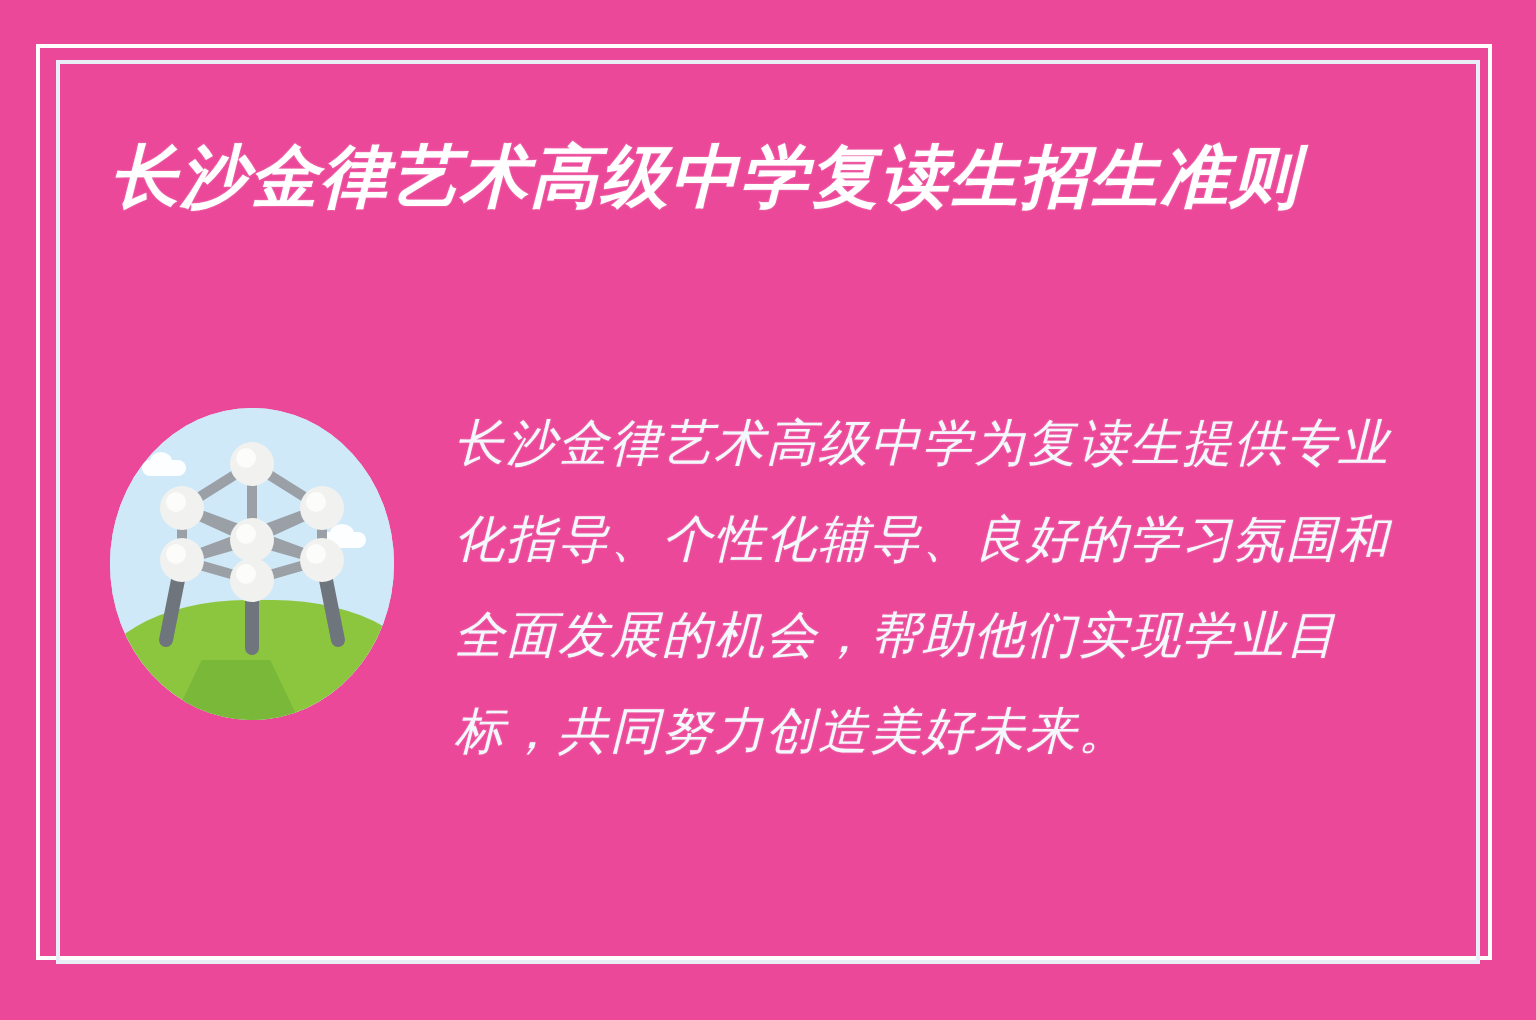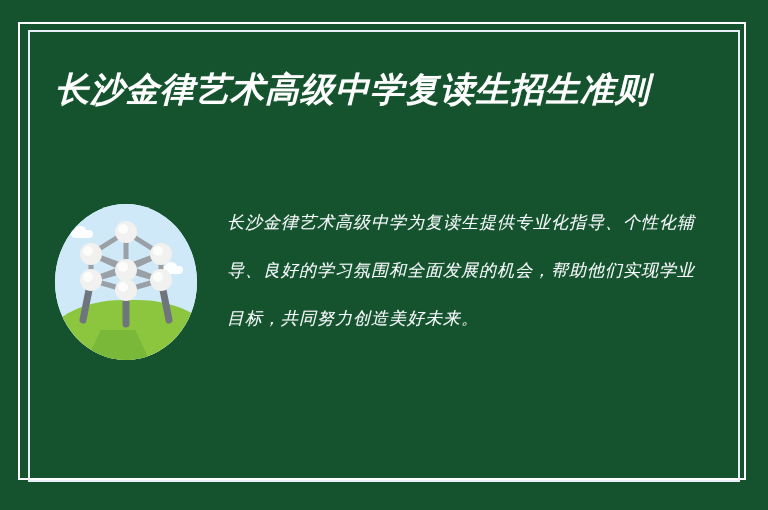--- a/index.html
+++ b/index.html
@@ -10,21 +10,21 @@
     width: 768px;
     height: 510px;
     overflow: hidden;
     font-family: "Liberation Sans", sans-serif;
   }
 
   .poster {
     position: relative;
     width: 768px;
     height: 510px;
-    background: #14532d;
+    background: #ec4899;
     overflow: hidden;
   }
 
   
   .frame-outer {
     position: absolute;
     left: 18px;
     top: 22px;
     width: 728px;
     height: 458px;
@@ -133,21 +133,21 @@
   }
 
   
   .body-wrap {
     flex: 1;
     padding-left: 22px;
     padding-top: 2px;
   }
   .body-text {
     color: #f4f7fb;
-    font-size: 17px;
+    font-size: 25px;
     line-height: 48px;
     font-family: "DejaVu Serif", "Liberation Serif", serif;
     font-style: italic;
     letter-spacing: 1px;
     white-space: pre-wrap;
     word-break: break-all;
     text-shadow: 0 0 1px rgba(255,255,255,0.35);
   }
 </style>
 </head>

